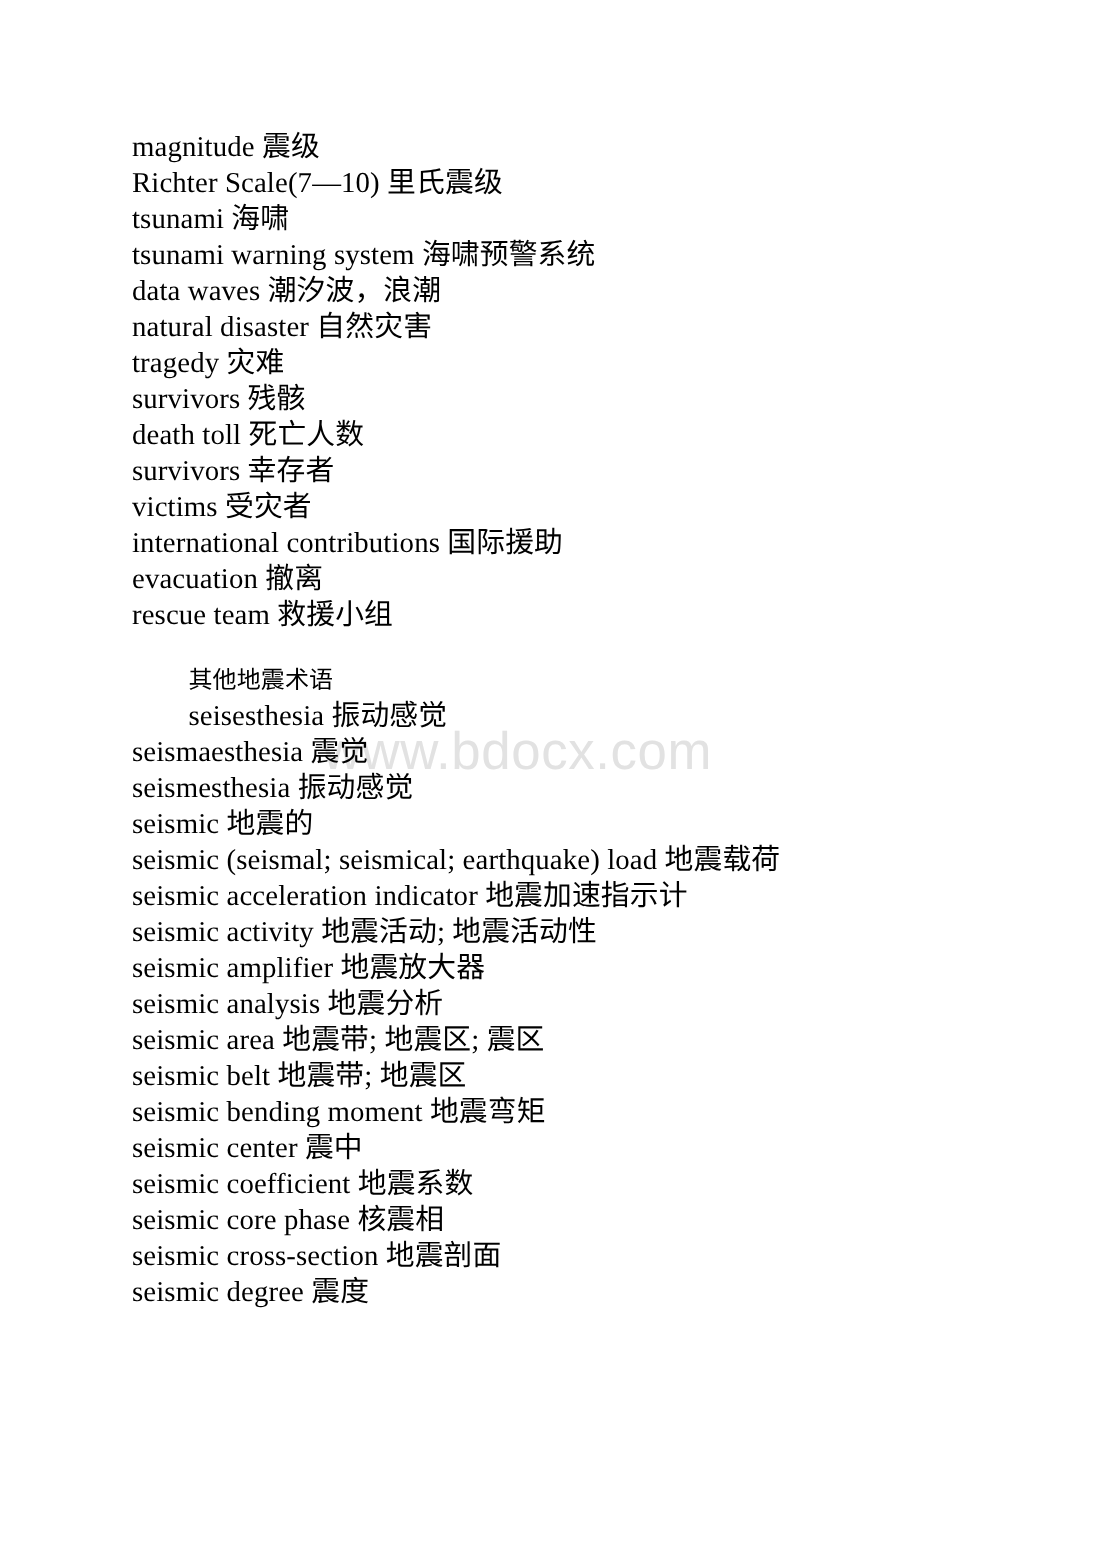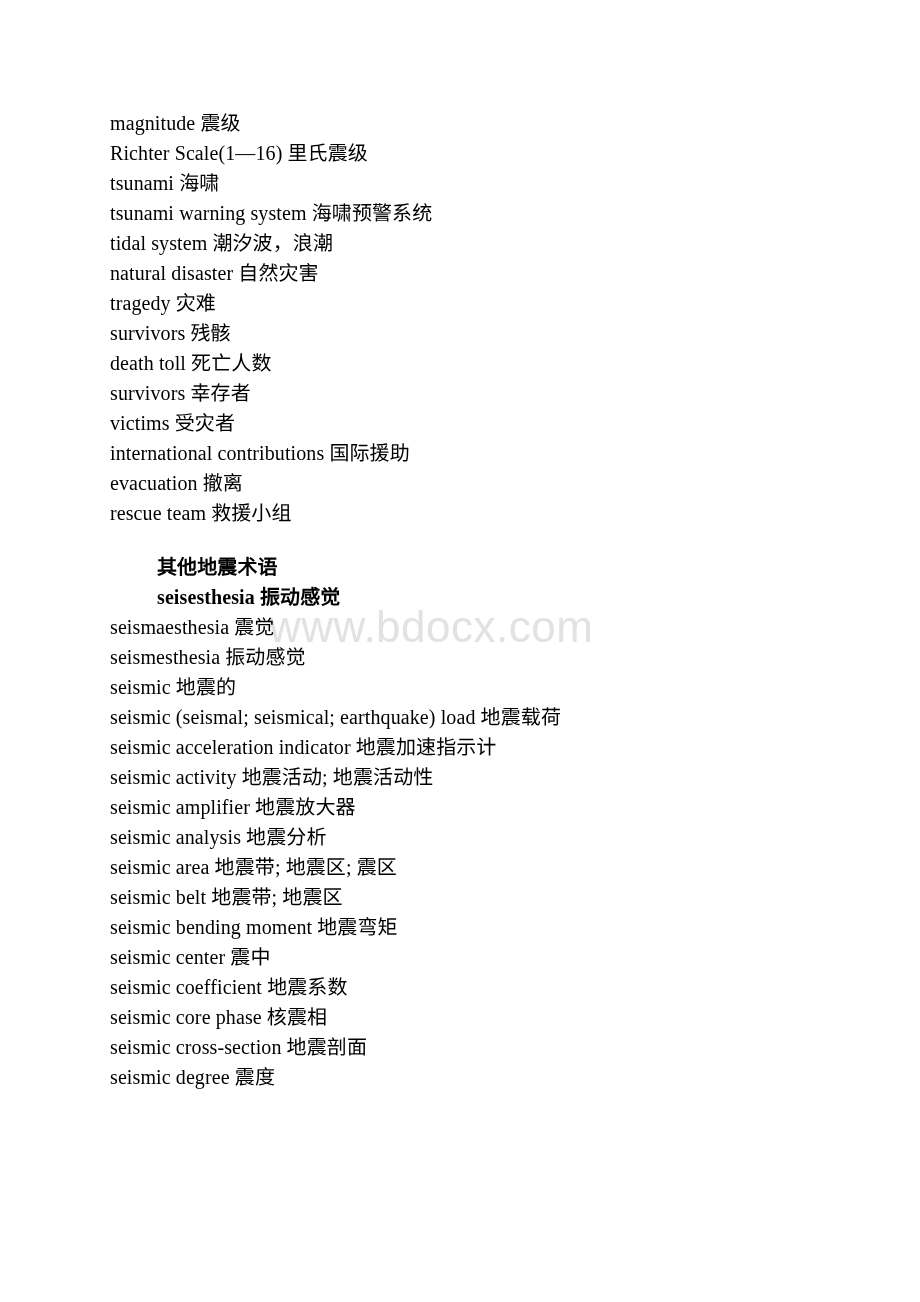--- a/index.html
+++ b/index.html
@@ -56,30 +56,29 @@
     top: 0;
     width: 920px;
     z-index: 2;
     padding-top: 108px;
     box-sizing: border-box;
   }
 
   .entry {
     margin: 0;
     padding: 0 0 0 110px;
-    font-size: 20px;
+    font-size: 24px;
     line-height: 30px;
     white-space: pre;
     letter-spacing: 0.1px;
   }
 
   
   .entry.indent {
     padding-left: 157px;
-    font-weight: bold;
   }
 
   
   .entry.gap-before {
     margin-top: 24px;
   }
   .entry.gap-small-before {
   }
 
   
@@ -93,24 +92,24 @@
 <div class="page" style="background: rgb(255, 255, 255);">
 
   <div class="watermark-layer">
     <div class="watermark" style="color: rgb(226, 226, 226);">www.bdocx.com</div>
   </div>
 
   <div class="body-text">
 
     <div>
       <p class="entry">magnitude 震级</p>
-      <p class="entry">Richter Scale(1—16) 里氏震级</p>
+      <p class="entry">Richter Scale(7—10) 里氏震级</p>
       <p class="entry">tsunami 海啸</p>
       <p class="entry">tsunami warning system 海啸预警系统</p>
-      <p class="entry">tidal system 潮汐波，浪潮</p>
+      <p class="entry">data waves 潮汐波，浪潮</p>
       <p class="entry">natural disaster 自然灾害</p>
       <p class="entry">tragedy 灾难</p>
       <p class="entry">survivors 残骸</p>
       <p class="entry">death toll 死亡人数</p>
       <p class="entry">survivors 幸存者</p>
       <p class="entry">victims 受灾者</p>
       <p class="entry">international contributions 国际援助</p>
       <p class="entry">evacuation 撤离</p>
       <p class="entry">rescue team 救援小组</p>
     </div>

